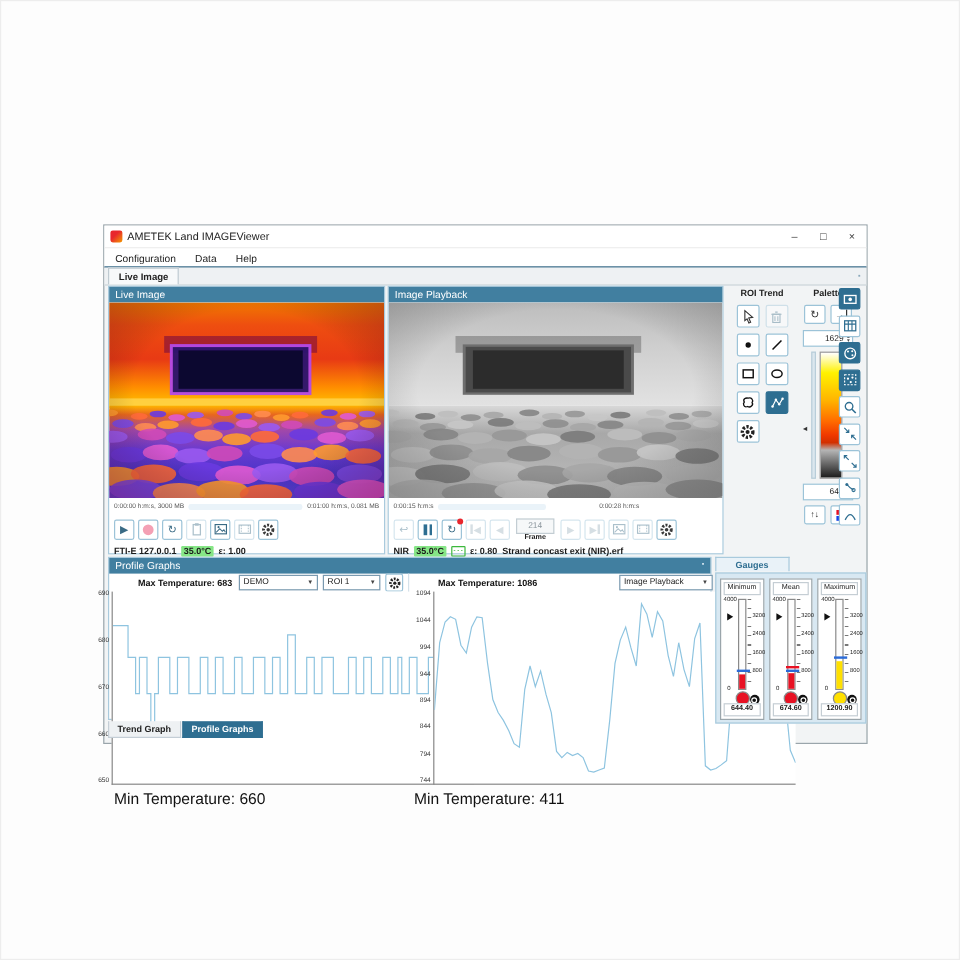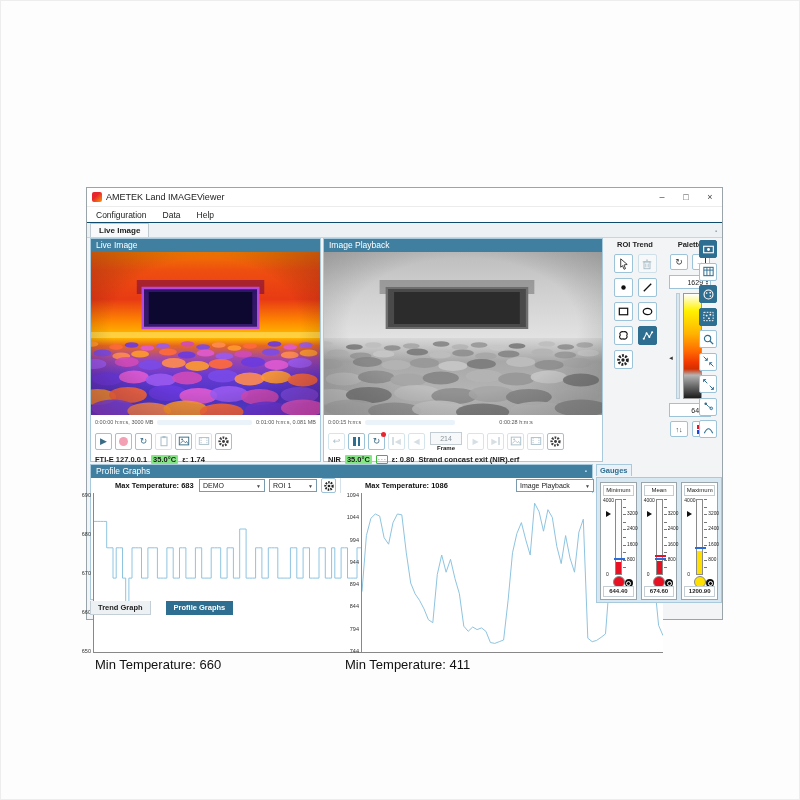--- a/index.html
+++ b/index.html
@@ -56,25 +56,25 @@
   
   .ctrlrow{display:flex;align-items:center;height:18px;padding:0 4px;gap:4px;}
   .maxlabel{font-size:7.5px;font-weight:bold;color:#111;white-space:nowrap;margin-left:20px;}
   .dd{height:13px;border:1px solid #7a9ab0;background:#fff;display:flex;align-items:center;font-size:7px;color:#222;padding:0 3px;box-sizing:border-box;justify-content:space-between;}
   .dd .car{font-size:5px;color:#444;margin-left:3px;}
   .chartzone{display:flex;}
   .chart-yaxis{width:16px;position:relative;}
   .chart-yaxis .tick{position:absolute;right:2px;font-size:5.5px;color:#333;}
   .chart-plot{flex:1;border-left:1px solid #888;border-bottom:1px solid #888;margin-bottom:4px;position:relative;background:#fff;}
   .minlabel{font-size:13px;font-weight:normal;color:#111;padding:0 4px;height:11px;}
-  .bottomtabs{position:absolute;display:flex;gap:15px;}
+  .bottomtabs{position:absolute;display:flex;gap:1px;}
   .btab{font-size:7.5px;font-weight:bold;padding:2px 7px;color:#222;background:#eef1f3;border:1px solid #c4ced6;border-top:none;}
   .btab.sel{background:#2e6e91;color:#fff;border-color:#2e6e91;}
   
-  .gaugetab{position:absolute;font-size:7.5px;font-weight:bold;color:#2e6e91;background:#e9f2f8;border:1px solid #a9cadd;border-bottom:none;padding:1px 3px;}
+  .gaugetab{position:absolute;font-size:7.5px;font-weight:bold;color:#2e6e91;background:#e9f2f8;border:1px solid #a9cadd;border-bottom:none;padding:1px 16px;}
   .gaugepanel{position:absolute;background:#d8e8f2;border:1px solid #a9cadd;display:flex;gap:4px;padding:4px 3px;box-sizing:border-box;}
   .gauge{width:38px;background:#fff;border:1px solid #9aa5ab;box-sizing:border-box;position:relative;height:118px;}
   .g-name{margin:2px 2px 0 2px;border:1px solid #c5ced4;font-size:6px;text-align:center;color:#222;height:9px;line-height:9px;}
   .g-scaletop{position:absolute;left:2px;top:14px;font-size:5px;color:#222;}
   .g-scalebot{position:absolute;left:5px;top:88px;font-size:5px;color:#222;}
   .g-tube{position:absolute;left:14px;top:16px;width:7px;height:76px;border:1px solid #8a8a8a;background:#fdfdfd;box-sizing:border-box;}
   .g-fill{position:absolute;left:0;bottom:0;width:100%;}
   .g-line{position:absolute;left:-2px;width:11px;height:2px;}
   .g-marker{position:absolute;left:5px;top:28px;width:0;height:0;border-top:3px solid transparent;border-bottom:3px solid transparent;border-left:5px solid #111;}
   .g-tickmarks{position:absolute;left:22px;top:16px;width:3px;height:76px;background:repeating-linear-gradient(to bottom,#777 0 1px,transparent 1px 7.6px);}
@@ -241,21 +241,21 @@
       <span class="btn">
         <svg width="13" height="13" viewBox="0 0 14 14">
               <circle cx="7" cy="7" r="4.2" fill="none" stroke="#3a3a3a" stroke-width="2.6" stroke-dasharray="1.8 1.25"></circle>
               <circle cx="7" cy="7" r="1.6" fill="#3a3a3a"></circle>
             </svg>
       </span>
     </div>
     <div class="statusrow">
       <span>FTI-E 127.0.0.1</span>
       <span class="tempchip">35.0°C</span>
-      <span>ε: 1.74</span>
+      <span>ε: 1.00</span>
     </div>
   </div>
 
   <div class="panel" style="left:236px;top:50px;width:280px;height:224px;">
     <div class="panel-h">
           <span>Image Playback</span>
         </div>
     <svg class="scene" id="scene-gray" viewBox="0 0 230 163" preserveAspectRatio="none">
       <defs>
         <linearGradient id="ptop" x1="0" y1="0" x2="0" y2="1">

